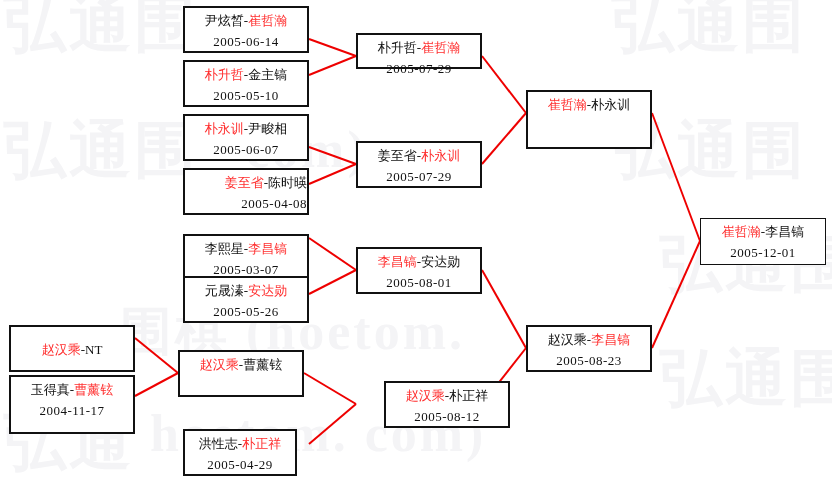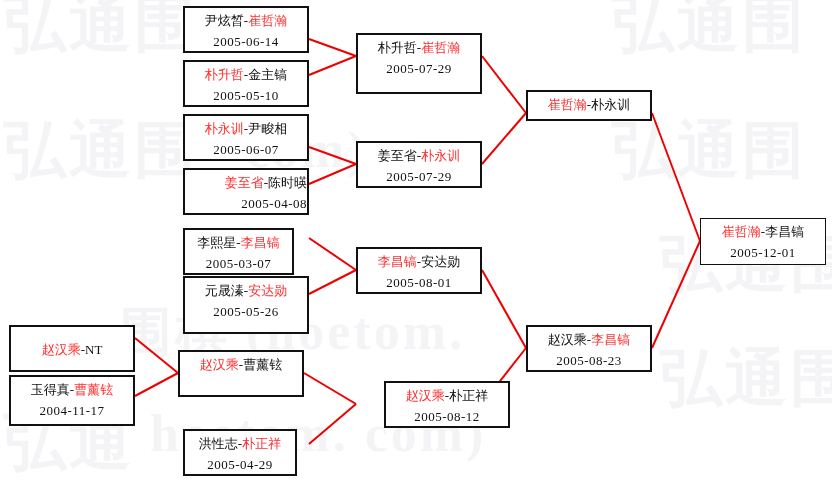--- a/index.html
+++ b/index.html
@@ -100,59 +100,59 @@
         <span class="date">2005-05-10</span>
       </div>
       <div class="box" style="left: 183px; top: 114px; width: 126px; height: 47px;">
         <span class="players"><span class="win">朴永训</span><span class="dash">-</span><span class="lose">尹畯相</span></span>
         <span class="date">2005-06-07</span>
       </div>
       <div class="box" style="left: 183px; top: 168px; width: 126px; height: 47px; text-align: right;">
         <span class="players"><span class="win">姜至省</span><span class="dash">-</span><span class="lose">陈时暎</span></span>
         <span class="date">2005-04-08</span>
       </div>
-      <div class="box" style="left: 183px; top: 228px; width: 111px; height: 47px;">
+      <div class="box" style="left: 183px; top: 234px; width: 126px; height: 47px;">
         <span class="players"><span class="lose">李熙星</span><span class="dash">-</span><span class="win">李昌镐</span></span>
         <span class="date">2005-03-07</span>
       </div>
-      <div class="box" style="left: 183px; top: 276px; width: 126px; height: 58px;">
+      <div class="box" style="left: 183px; top: 276px; width: 126px; height: 47px;">
         <span class="players"><span class="lose">元晟溱</span><span class="dash">-</span><span class="win">安达勋</span></span>
         <span class="date">2005-05-26</span>
       </div>
       <div class="box single" style="left: 9px; top: 325px; width: 126px; height: 47px;">
         <span class="players"><span class="win">赵汉乘</span><span class="dash">-</span><span class="lose">NT</span></span>
       </div>
-      <div class="box" style="left: 9px; top: 375px; width: 126px; height: 51px;">
+      <div class="box" style="left: 9px; top: 375px; width: 126px; height: 59px;">
         <span class="players"><span class="lose">玉得真</span><span class="dash">-</span><span class="win">曹薰铉</span></span>
         <span class="date">2004-11-17</span>
       </div>
       <div class="box" style="left: 183px; top: 429px; width: 114px; height: 47px;">
         <span class="players"><span class="lose">洪性志</span><span class="dash">-</span><span class="win">朴正祥</span></span>
         <span class="date">2005-04-29</span>
       </div>
-      <div class="box" style="left: 356px; top: 33px; width: 126px; height: 61px;">
+      <div class="box" style="left: 356px; top: 33px; width: 126px; height: 36px;">
         <span class="players"><span class="lose">朴升哲</span><span class="dash">-</span><span class="win">崔哲瀚</span></span>
         <span class="date">2005-07-29</span>
       </div>
       <div class="box" style="left: 356px; top: 141px; width: 126px; height: 47px;">
         <span class="players"><span class="lose">姜至省</span><span class="dash">-</span><span class="win">朴永训</span></span>
         <span class="date">2005-07-29</span>
       </div>
       <div class="box" style="left: 356px; top: 247px; width: 126px; height: 47px;">
         <span class="players"><span class="win">李昌镐</span><span class="dash">-</span><span class="lose">安达勋</span></span>
         <span class="date">2005-08-01</span>
       </div>
       <div class="box" style="left: 178px; top: 350px; width: 126px; height: 47px;">
         <span class="players"><span class="win">赵汉乘</span><span class="dash">-</span><span class="lose">曹薰铉</span></span>
       </div>
       <div class="box" style="left: 356px; top: 381px; width: 126px; height: 47px; margin-left: 28px;">
         <span class="players"><span class="win">赵汉乘</span><span class="dash">-</span><span class="lose">朴正祥</span></span>
         <span class="date">2005-08-12</span>
       </div>
-      <div class="box" style="left: 526px; top: 90px; width: 126px; height: 31px;">
+      <div class="box" style="left: 526px; top: 90px; width: 126px; height: 59px;">
         <span class="players"><span class="win">崔哲瀚</span><span class="dash">-</span><span class="lose">朴永训</span></span>
       </div>
       <div class="box" style="left: 526px; top: 325px; width: 126px; height: 47px;">
         <span class="players"><span class="lose">赵汉乘</span><span class="dash">-</span><span class="win">李昌镐</span></span>
         <span class="date">2005-08-23</span>
       </div>
       <div class="box thin" style="left: 700px; top: 218px; width: 126px; height: 47px;">
         <span class="players"><span class="win">崔哲瀚</span><span class="dash">-</span><span class="lose">李昌镐</span></span>
         <span class="date">2005-12-01</span>
       </div>

